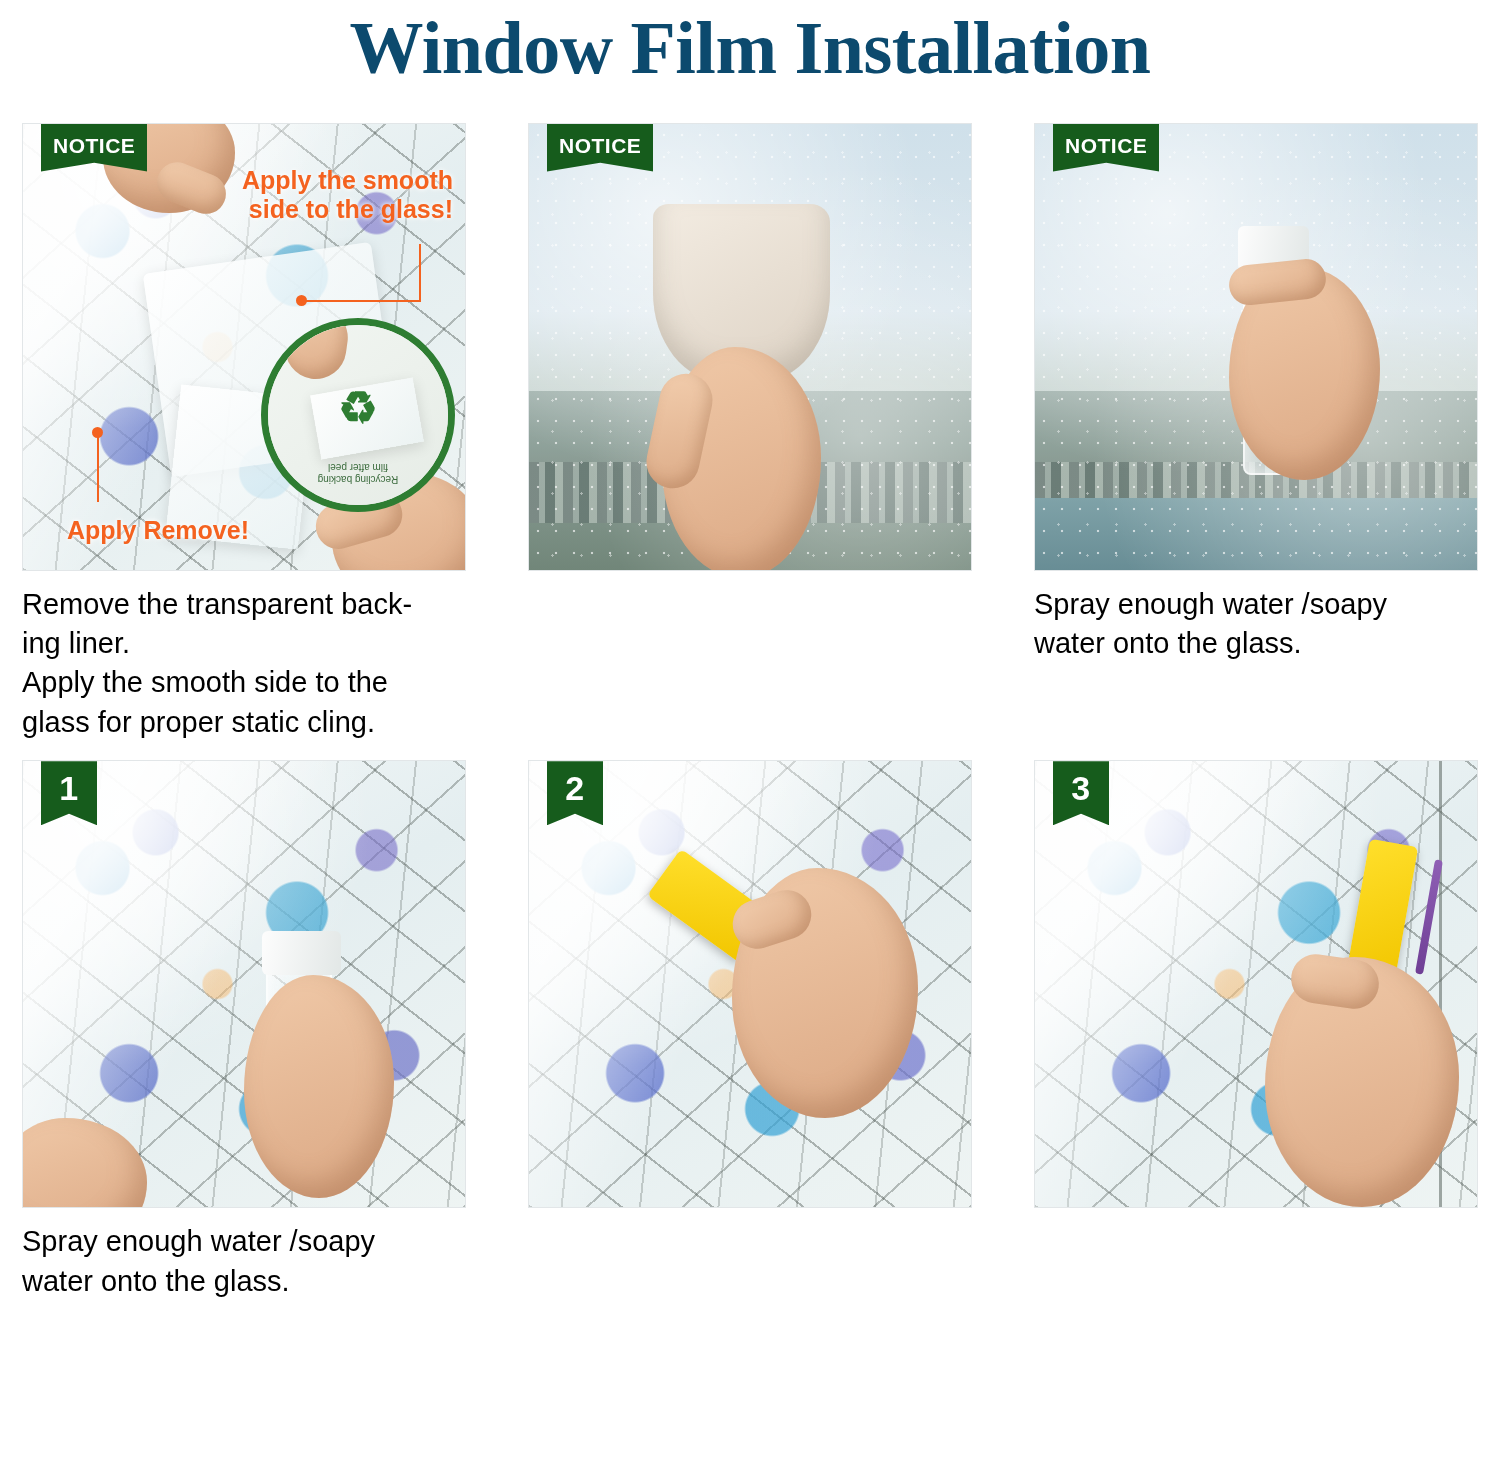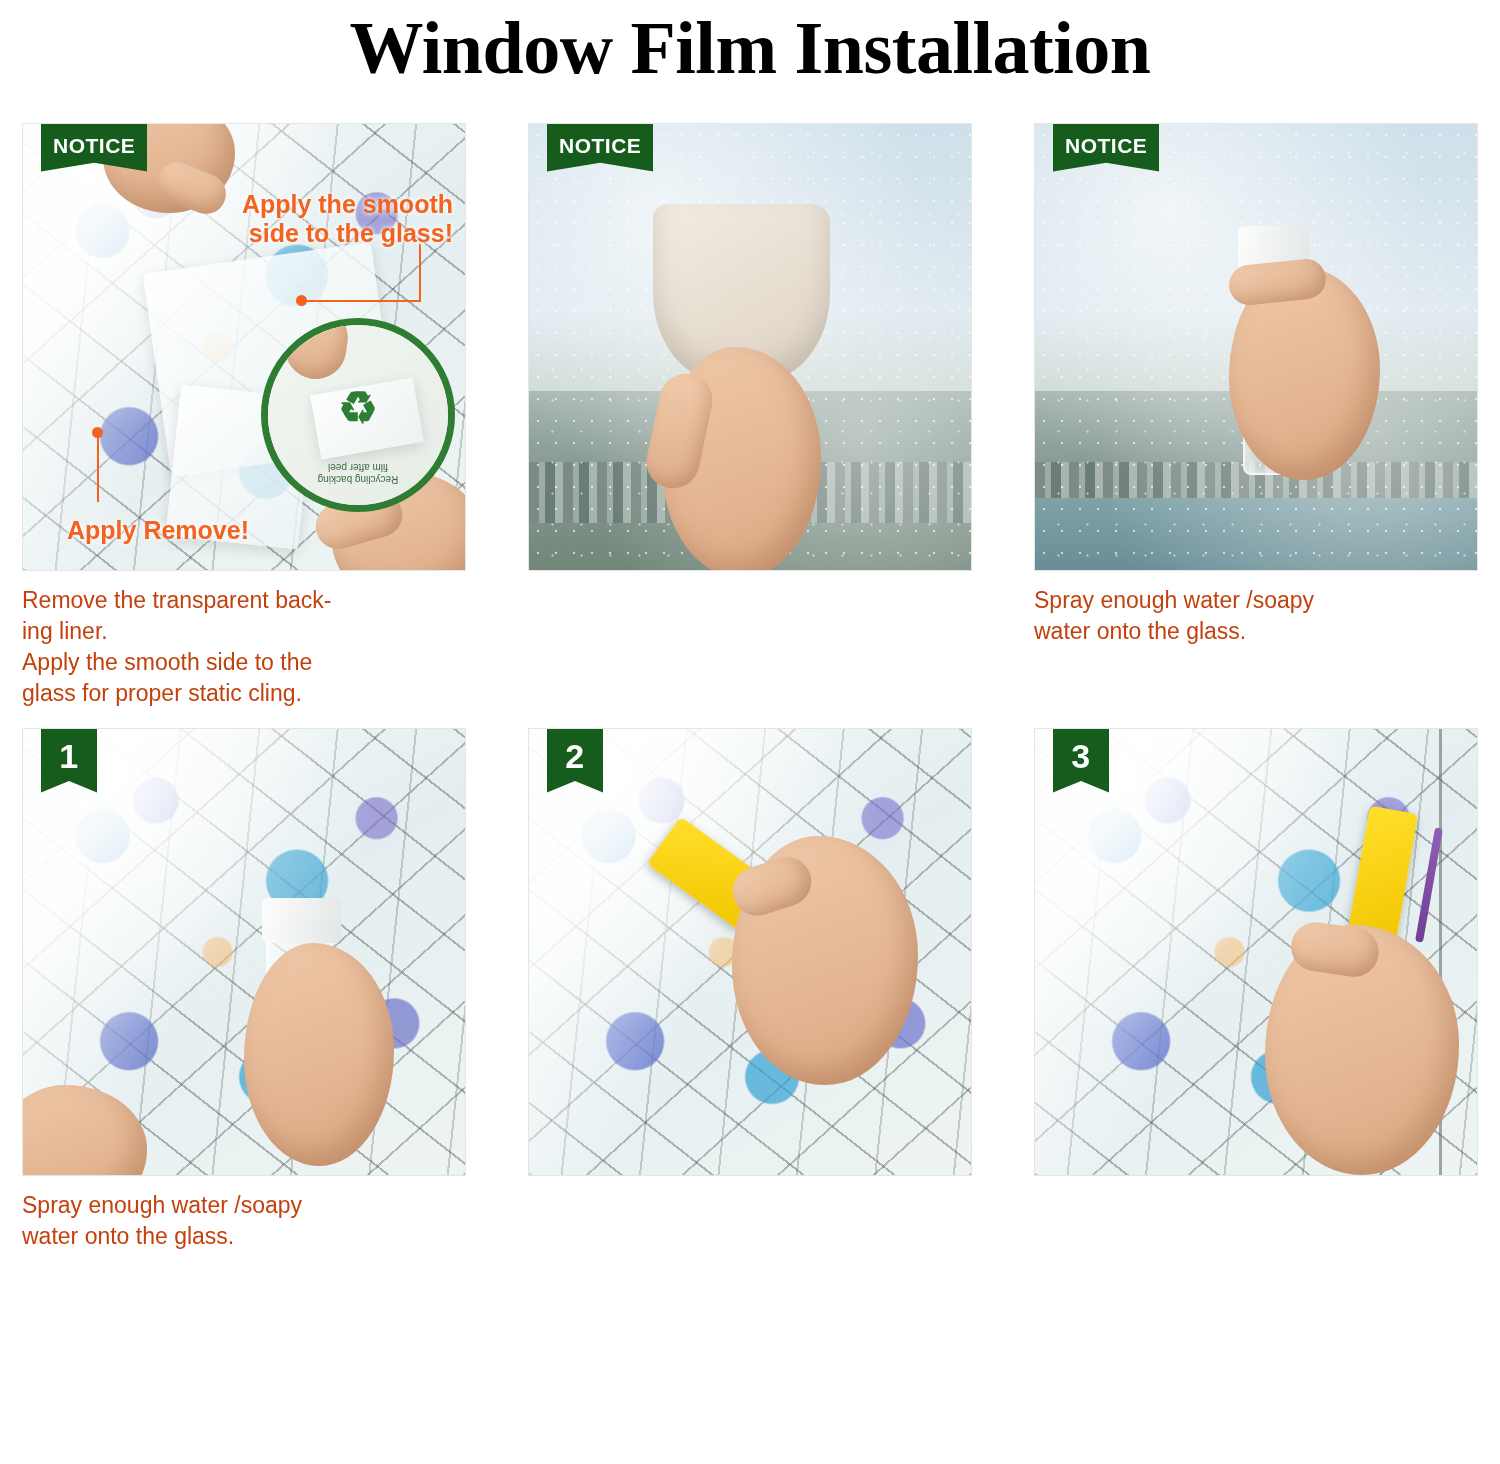--- a/index.html
+++ b/index.html
@@ -20,21 +20,21 @@
     position: relative;
     box-sizing: border-box;
     padding: 0 22px;
   }
   .title {
     text-align: center;
     font-family: "Liberation Serif", serif;
     font-weight: bold;
     font-size: 74px;
     letter-spacing: -0.5px;
-    color: #000000;
+    color: #0c4a6e;
     margin: 2px 0 0 0;
     line-height: 1.25;
   }
   .grid {
     display: grid;
     grid-template-columns: repeat(3, 1fr);
     column-gap: 62px;
     row-gap: 18px;
     margin-top: 28px;
   }
@@ -43,23 +43,23 @@
     position: relative;
     width: 100%;
     height: 448px;
     overflow: hidden;
     background: #dfe7ea;
     border: 1px solid #e2e6e8;
     box-sizing: border-box;
   }
   .caption {
     margin-top: 14px;
-    font-size: 23px;
+    font-size: 29px;
     line-height: 1.36;
-    color: #c2410c;
+    color: #000000;
     font-family: "Liberation Sans", sans-serif;
     white-space: pre-line;
   }
   
   .badge {
     position: absolute;
     top: 0;
     left: 18px;
     z-index: 9;
     background: #165c1c;
@@ -83,21 +83,21 @@
   .anno-orange {
     position: absolute;
     color: #f4621f;
     font-weight: bold;
     font-size: 25px;
     line-height: 1.18;
     text-shadow: 0 0 4px rgba(255,255,255,.9), 0 0 7px rgba(255,255,255,.8);
     z-index: 8;
     white-space: pre-line;
   }
-  .anno-apply { top: 42px; right: 12px; text-align: right; margin-top: 24px; }
+  .anno-apply { top: 42px; right: 12px; text-align: right; }
   .anno-must { left: 44px; bottom: 24px; }
   .lead {
     position: absolute;
     background: #f4621f;
     z-index: 7;
   }
   .dot {
     position: absolute;
     width: 11px; height: 11px;
     background: #f4621f;

